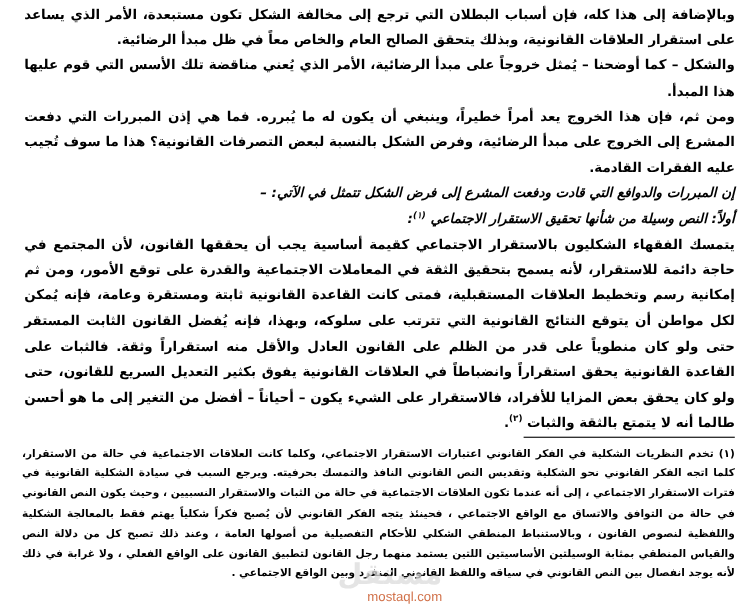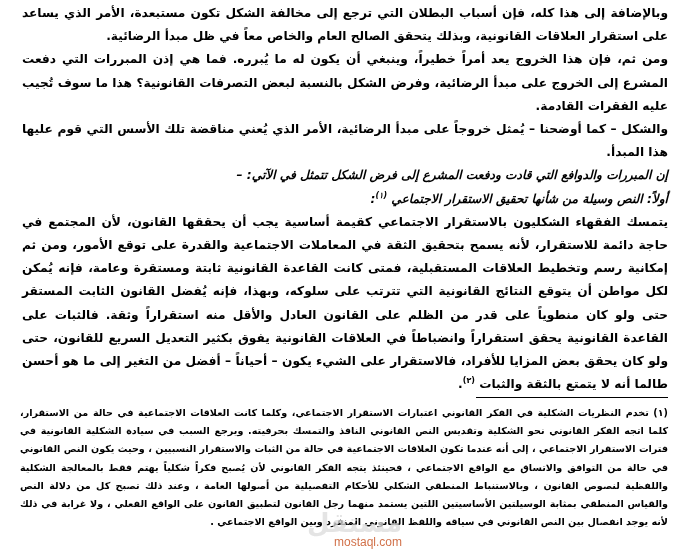--- a/index.html
+++ b/index.html
@@ -98,22 +98,22 @@
     color: #c2410c;
   }
 </style>
 </head>
 <body>
 
 <div class="page">
 
   <div class="body-text">
     <p>وبالإضافة إلى هذا كله، فإن أسباب البطلان التي ترجع إلى مخالفة الشكل تكون مستبعدة، الأمر الذي يساعد على استقرار العلاقات القانونية، وبذلك يتحقق الصالح العام والخاص معاً في ظل مبدأ الرضائية.</p>
+    <p>والشكل – كما أوضحنا – يُمثل خروجاً على مبدأ الرضائية، الأمر الذي يُعني مناقضة تلك الأسس التي قوم عليها هذا المبدأ.</p>
     <p>ومن ثم، فإن هذا الخروج يعد أمراً خطيراً، وينبغي أن يكون له ما يُبرره. فما هي إذن المبررات التي دفعت المشرع إلى الخروج على مبدأ الرضائية، وفرض الشكل بالنسبة لبعض التصرفات القانونية؟ هذا ما سوف تُجيب عليه الفقرات القادمة.</p>
-    <p>والشكل – كما أوضحنا – يُمثل خروجاً على مبدأ الرضائية، الأمر الذي يُعني مناقضة تلك الأسس التي قوم عليها هذا المبدأ.</p>
     <p class="heading">إن المبررات والدوافع التي قادت ودفعت المشرع إلى فرض الشكل تتمثل في الآتي: –</p>
     <p class="heading"><span>أولاً: النص وسيلة من شأنها تحقيق الاستقرار الاجتماعي</span> <sup class="fn-ref">(١)</sup><span>:</span></p>
     <p><span>يتمسك الفقهاء الشكليون بالاستقرار الاجتماعي كقيمة أساسية يجب أن يحققها القانون، لأن المجتمع في حاجة دائمة للاستقرار، لأنه يسمح بتحقيق الثقة في المعاملات الاجتماعية والقدرة على توقع الأمور، ومن ثم إمكانية رسم وتخطيط العلاقات المستقبلية، فمتى كانت القاعدة القانونية ثابتة ومستقرة وعامة، فإنه يُمكن لكل مواطن أن يتوقع النتائج القانونية التي تترتب على سلوكه، وبهذا، فإنه يُفضل القانون الثابت المستقر حتى ولو كان منطوياً على قدر من الظلم على القانون العادل والأقل منه استقراراً وثقة. فالثبات على القاعدة القانونية يحقق استقراراً وانضباطاً في العلاقات القانونية يفوق بكثير التعديل السريع للقانون، حتى ولو كان يحقق بعض المزايا للأفراد، فالاستقرار على الشيء يكون – أحياناً – أفضل من التغير إلى ما هو أحسن طالما أنه لا يتمتع بالثقة والثبات</span> <sup class="fn-ref">(٢)</sup><span>.</span></p>
   </div>
 
   <div class="fn-separator"></div>
 
   <div class="footnotes">
     <p>(١) تخدم النظريات الشكلية في الفكر القانوني اعتبارات الاستقرار الاجتماعي، وكلما كانت العلاقات الاجتماعية في حالة من الاستقرار، كلما اتجه الفكر القانوني نحو الشكلية وتقديس النص القانوني النافذ والتمسك بحرفيته. ويرجع السبب في سيادة الشكلية القانونية في فترات الاستقرار الاجتماعي ، إلى أنه عندما تكون العلاقات الاجتماعية في حالة من الثبات والاستقرار النسبيين ، وحيث يكون النص القانوني في حالة من التوافق والاتساق مع الواقع الاجتماعي ، فحينئذ يتجه الفكر القانوني لأن يُصبح فكراً شكلياً يهتم فقط بالمعالجة الشكلية واللفظية لنصوص القانون ، وبالاستنباط المنطقي الشكلي للأحكام التفصيلية من أصولها العامة ، وعند ذلك تصبح كل من دلالة النص والقياس المنطقي بمثابة الوسيلتين الأساسيتين اللتين يستمد منهما رجل القانون لتطبيق القانون على الواقع الفعلي ، ولا غرابة في ذلك لأنه يوجد انفصال بين النص القانوني في سياقه واللفظ القانوني المنفرد وبين الواقع الاجتماعي .</p>
   </div>

